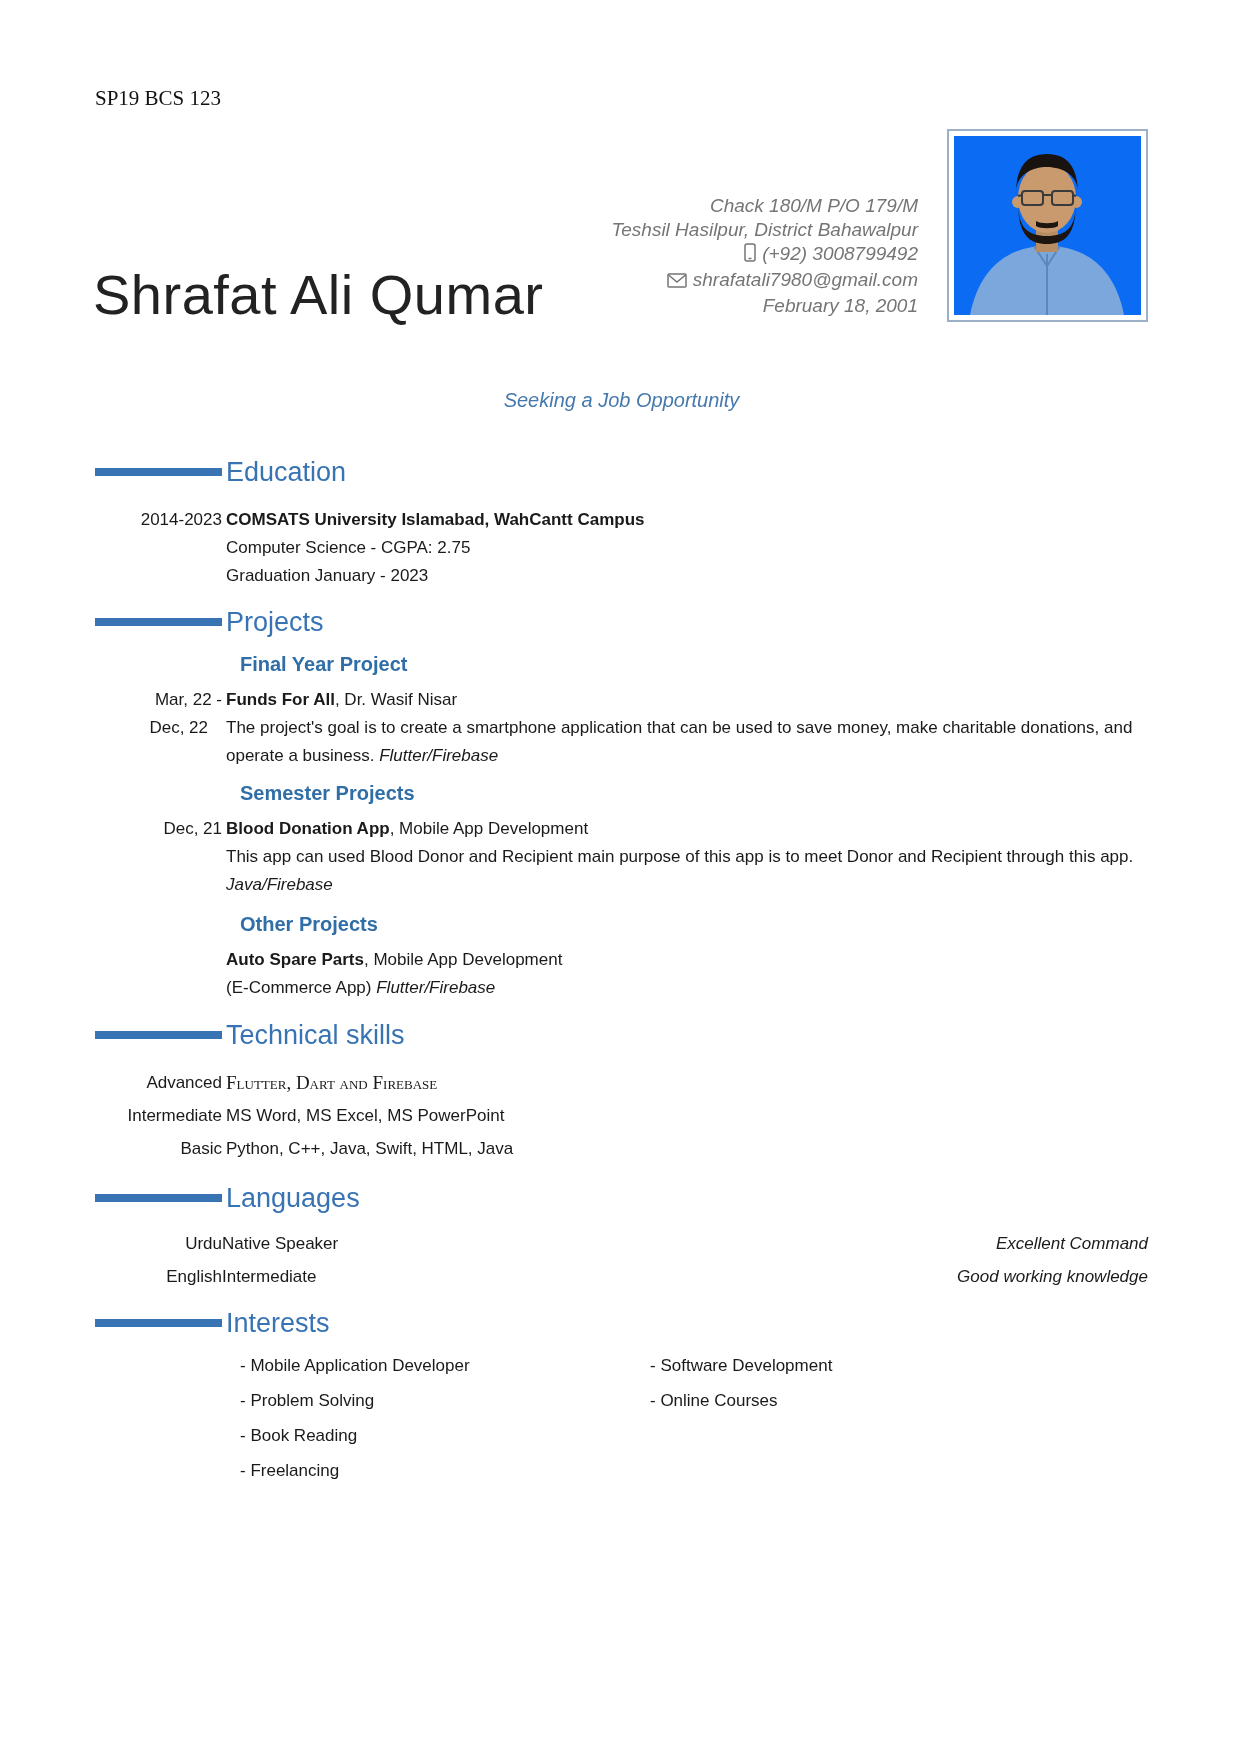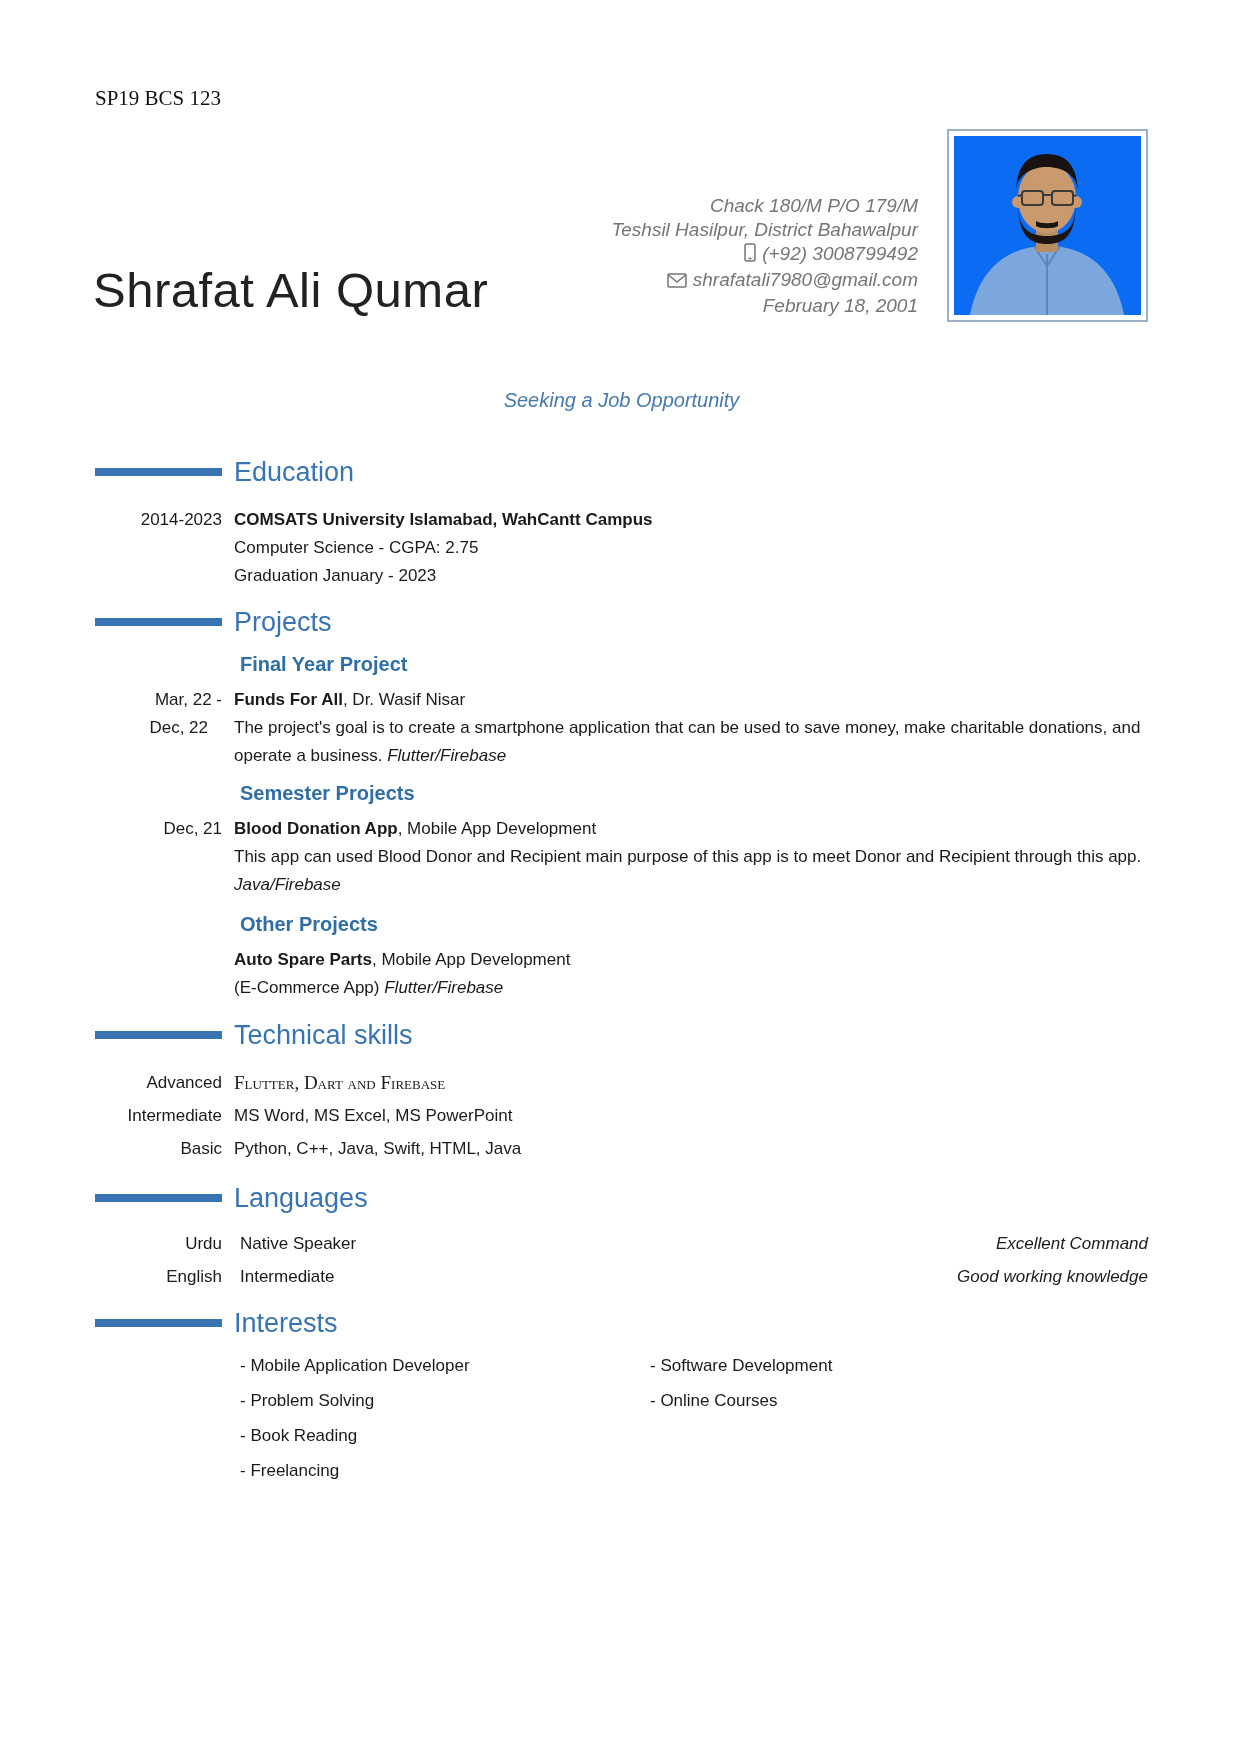--- a/index.html
+++ b/index.html
@@ -26,21 +26,21 @@
   }
   
   .header{position:relative;height:340px;}
   .student-id{
     position:absolute;left:95px;top:86px;
     font-family:"Liberation Serif","DejaVu Serif",serif;
     font-size:21px;color:#111;
   }
   .name{
     position:absolute;left:93px;top:262px;
-    font-size:49px;font-weight:300;letter-spacing:.5px;color:#222;
+    font-size:56px;font-weight:300;letter-spacing:.5px;color:#222;
   }
   .contact{
     position:absolute;right:323px;top:194px;
     text-align:right;
     font-style:italic;
     font-size:19px;line-height:24px;
     color:var(--muted);
     white-space:nowrap;
   }
   .contact .icon{display:inline-block;vertical-align:-2px;margin-right:6px;}
@@ -55,21 +55,21 @@
   
   .content{padding:0 93px 0 95px;}
   .quote{
     margin-top:46px;
     text-align:center;
     font-style:italic;
     font-size:20px;line-height:28px;
     color:var(--quote);
   }
   
-  .row{display:grid;grid-template-columns:127px 1fr;column-gap:12px;}
+  .row{display:grid;grid-template-columns:127px 1fr;column-gap:4px;}
   .section-header .rule{
     align-self:center;
     height:8px;background:var(--accent);
   }
   .section-header .section-title{
     font-size:27px;line-height:34px;
     font-weight:400;color:var(--accent);
   }
   .subsection-title{
     margin-left:145px;
@@ -94,21 +94,21 @@
   .sub-sem{margin-top:10px;}
   .sub-other{margin-top:12px;}
   .entry-gap{margin-top:8px;}
   .sec-experience{margin-top:22px;}
   .sec-experience .entry{margin-top:12px;}
   .sec-skills{margin-top:16px;}
   .skills-rows{margin-top:14px;font-size:17px;}
   .skills-rows .row{line-height:33px;}
   .sec-languages{margin-top:16px;}
   .lang-rows{margin-top:12px;font-size:17px;}
-  .lang-row{display:grid;grid-template-columns:127px 1fr auto;column-gap:18px;line-height:33px;}
+  .lang-row{display:grid;grid-template-columns:127px 1fr auto;line-height:33px;}
   .lang-comment{font-style:italic;text-align:right;}
   .sec-interests{margin-top:13px;}
   .interests-grid{
     margin-left:145px;margin-top:12px;
     display:grid;grid-template-columns:410px 1fr;
     font-size:17px;
   }
   .interest-item{line-height:28px;margin-bottom:7px;}
   .interest-item::before{content:"- ";}
 </style>

